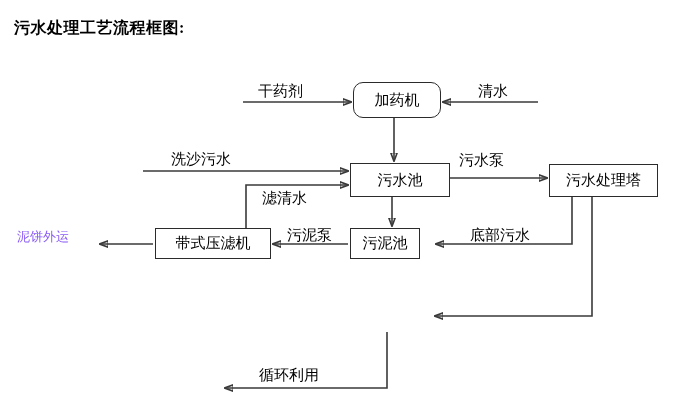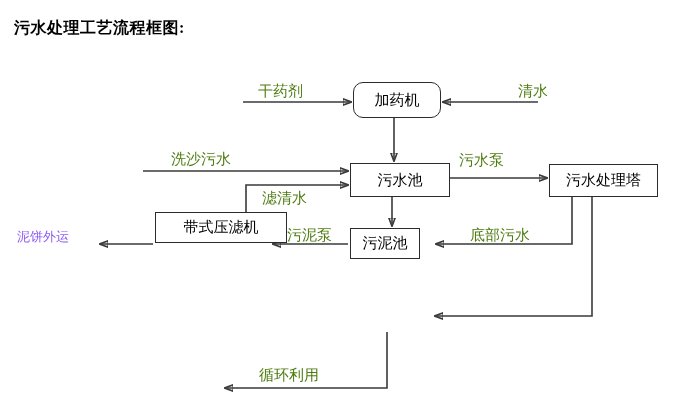--- a/index.html
+++ b/index.html
@@ -34,21 +34,21 @@
     align-items: center;
     justify-content: center;
     font-size: 15px;
     color: #000000;
     white-space: nowrap;
     z-index: 3;
   }
   .edge-label {
     position: absolute;
     font-size: 15px;
-    color: #4d7c0f;
+    color: #000000;
     white-space: nowrap;
     z-index: 4;
     background: transparent;
   }
   .term-label {
     position: absolute;
     font-size: 13px;
     color: #8b5cf6;
     white-space: nowrap;
     z-index: 4;
@@ -111,31 +111,31 @@
   </div>
 
   <div class="node" style="left:350px; top:163px; width:100px; height:34px;align-items:center;">
     <span>污水池</span>
   </div>
 
   <div class="node" style="left:549px; top:164px; width:109px; height:33px;">
     <span>污水处理塔</span>
   </div>
 
-  <div class="node" style="left:155px; top:212px; width:132px; height:31px;">
+  <div class="node" style="left:155px; top:228px; width:116px; height:31px;">
     <span>带式压滤机</span>
   </div>
 
   <div class="node" style="left:350px; top:228px; width:70px; height:31px;">
     <span>污泥池</span>
   </div>
 
 
   <div class="edge-label" style="left:258px; top:82px;">干药剂</div>
-  <div class="edge-label" style="left:478px; top:82px;margin-left:40px;">清水</div>
+  <div class="edge-label" style="left:478px; top:82px;">清水</div>
   <div class="edge-label" style="left:171px; top:150px;">洗沙污水</div>
   <div class="edge-label" style="left:262px; top:189px;">滤清水</div>
   <div class="edge-label" style="left:459px; top:151px;">污水泵</div>
   <div class="edge-label" style="left:287px; top:226px;">污泥泵</div>
   <div class="edge-label" style="left:470px; top:226px;">底部污水</div>
   <div class="edge-label" style="left:259px; top:366px;">循环利用</div>
 
   <div class="term-label" style="left:17px; top:228px;">泥饼外运</div>
 
 </div>

